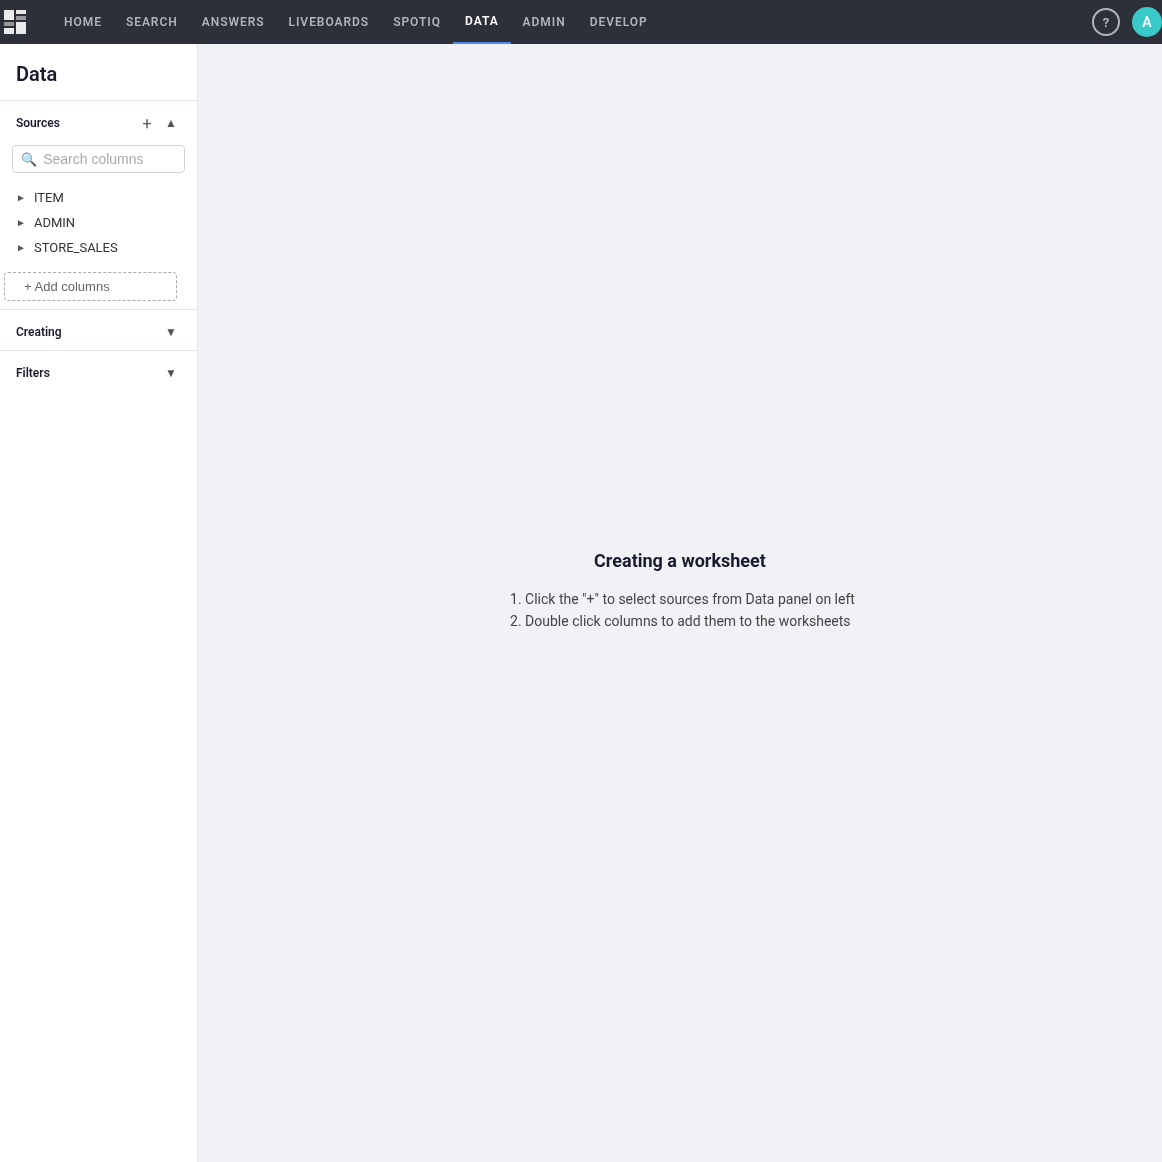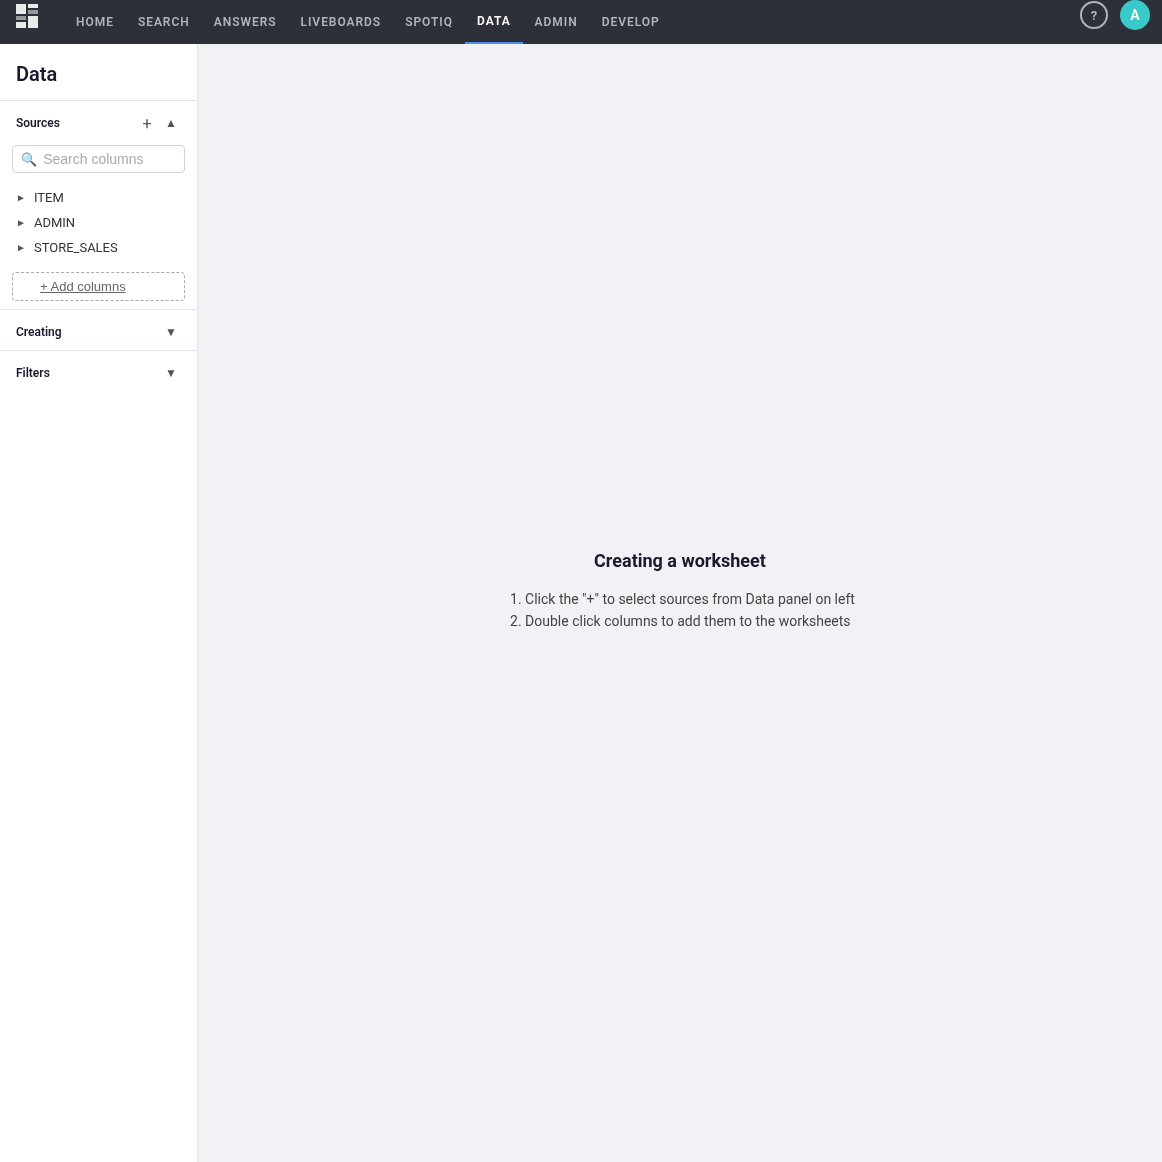--- a/index.html
+++ b/index.html
@@ -3,22 +3,22 @@
   <meta charset="utf-8">
   <style>
     * { box-sizing: border-box; margin: 0; padding: 0; }
     body { font-family: -apple-system, BlinkMacSystemFont, 'Segoe UI', Roboto, sans-serif; background: #f0f2f5; height: 1162px; overflow: hidden; }
 
     
     .top-nav {
       background: #2d3038;
       height: 44px;
       display: flex;
-      align-items: flex-start;
-      padding: 0 12px;
+      align-items: center;
+      padding: 0 0;
       gap: 4px;
     }
     .nav-logo {
       width: 32px;
       height: 32px;
       margin-right: 16px;
       display: flex;
       align-items: center;
       justify-content: center;
     }
@@ -146,33 +146,32 @@
       color: #333;
     }
     .source-chevron {
       font-size: 10px;
       color: #555;
       margin-right: 8px;
     }
 
     
     .add-columns-btn {
-      margin: 8px 12px;
+      margin: 8px 4px;
       border: 1px dashed #aaa;
       border-radius: 4px;
-      padding: 6px 27px;
+      padding: 6px 19px;
       font-size: 13px;
       color: #666;
       display: flex;
       align-items: center;
       gap: 6px;
       cursor: pointer;
       background: transparent;
       width: calc(100% - 24px);
-      text-decoration: underline;
     }
 
     
     .section-divider {
       border-top: 1px solid #e1e4e8;
     }
 
     
     .main-content {
       flex: 1;

